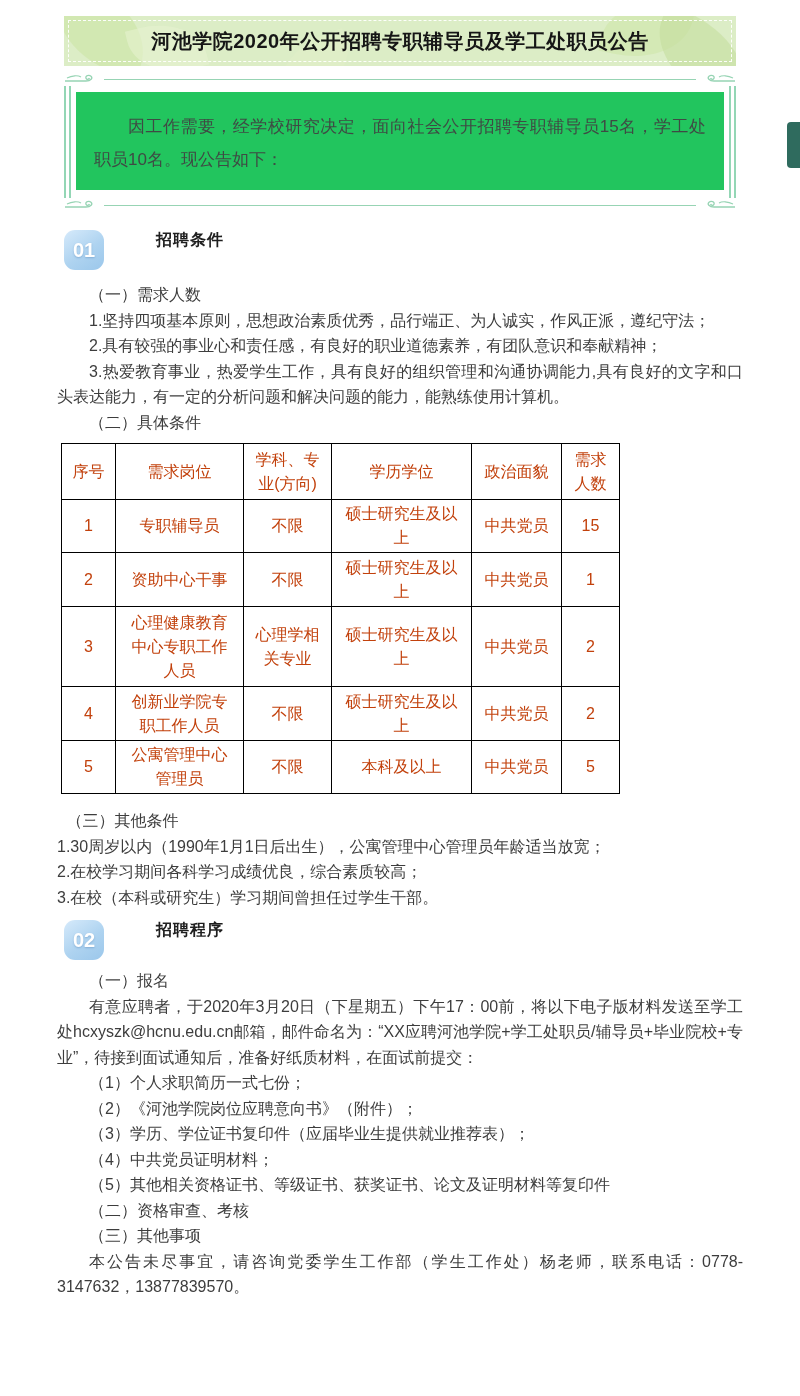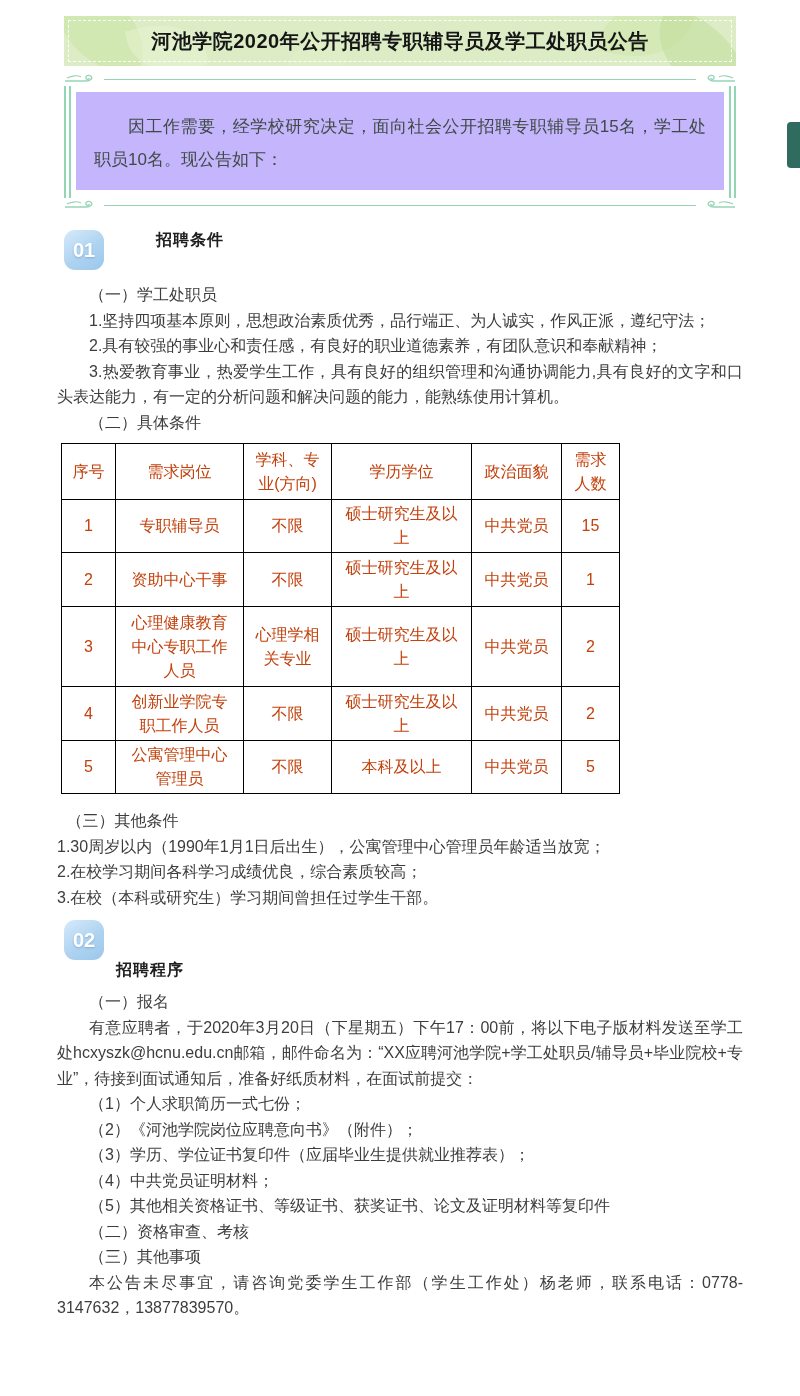--- a/index.html
+++ b/index.html
@@ -24,26 +24,26 @@
   .separator.sep2 { margin-top:8px; }
   .sep-line { flex:1; border-top:1px solid #97d4b4; margin:0 6px; }
   .ornament { flex:0 0 auto; display:block; }
   .ornament.flip { transform:scaleX(-1); }
 
   
   .intro-wrap { position:relative; margin:6px 64px 0; }
   .vline { position:absolute; top:-6px; bottom:-8px; width:7px;
     border-left:2px solid #93d6b5; border-right:2px solid #93d6b5; }
   .vline.left { left:0; } .vline.right { right:0; }
-  .intro-box { margin:0 12px; background:#c4b5fd; padding:18px 18px 14px; }
+  .intro-box { margin:0 12px; background:#22c55e; padding:18px 18px 14px; }
   .intro-text { font-size:17px; line-height:33px; color:#3f4a44; text-indent:2em; text-align:justify; }
 
   
   .section-head { display:flex; align-items:flex-start; margin:18px 0 0 64px; }
-  .section-head.second { margin-top:10px;flex-direction:column; }
+  .section-head.second { margin-top:10px; }
   .badge { width:40px; height:40px; border-radius:11px; display:flex; align-items:center; justify-content:center;
     background:linear-gradient(145deg,#d6eafb 0%,#aed3f0 55%,#9bc7eb 100%);
     color:#ffffff; font-weight:700; font-size:20px; text-shadow:0 1px 2px rgba(110,155,200,.65); }
   .section-title { margin-left:52px; font-size:16px; font-weight:700; color:#1f1f1f; letter-spacing:1px; }
 
   
   .content { margin:12px 57px 0; }
   .content.c2 { margin-top:8px; }
   .content p { font-size:16px; line-height:25.5px; color:#3d3d3d; text-align:justify; }
   .indent2 { text-indent:2em; }
@@ -116,21 +116,21 @@
       <path d="M3 5 C8 2.4 14 2.2 17 4" fill="none" stroke="#97d4b4" stroke-width="1.1"></path>
     </svg>
   </div>
 
   <div class="section-head">
     <div class="badge">01</div>
     <div class="section-title">招聘条件</div>
   </div>
 
   <div class="content">
-    <p class="indent2">（一）学工处职员</p>
+    <p class="indent2">（一）需求人数</p>
     <p class="indent2">1.坚持四项基本原则，思想政治素质优秀，品行端正、为人诚实，作风正派，遵纪守法；</p>
     <p class="indent2">2.具有较强的事业心和责任感，有良好的职业道德素养，有团队意识和奉献精神；</p>
     <p class="indent2">3.热爱教育事业，热爱学生工作，具有良好的组织管理和沟通协调能力,具有良好的文字和口头表达能力，有一定的分析问题和解决问题的能力，能熟练使用计算机。</p>
     <p class="indent2">（二）具体条件</p>
   </div>
 
   <table class="spec-table">
     <colgroup>
       <col class="col-no">
         <col class="col-post">

